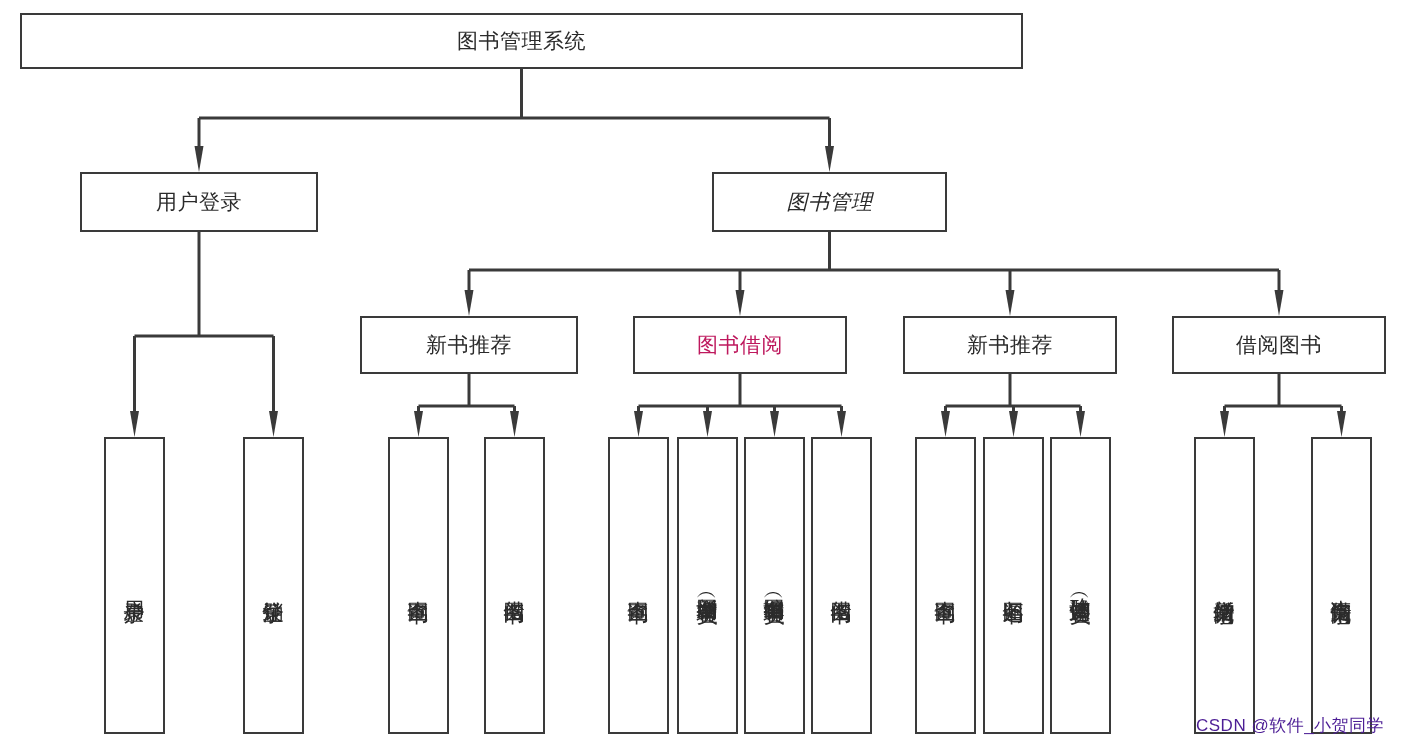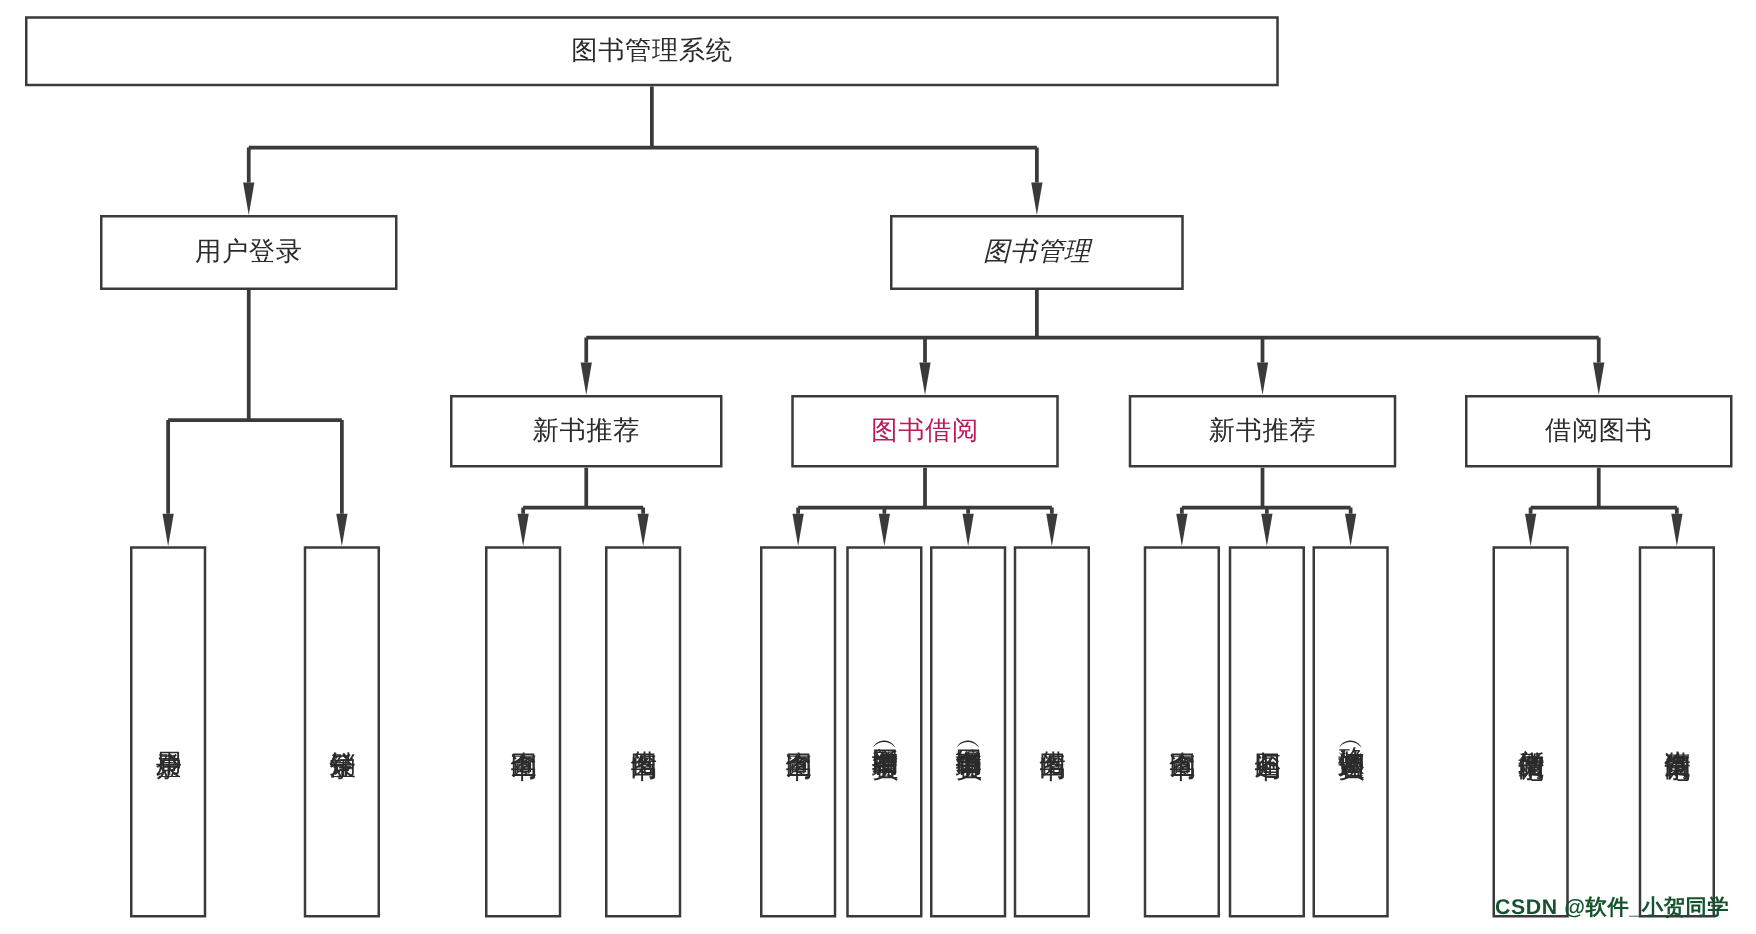--- a/index.html
+++ b/index.html
@@ -46,26 +46,25 @@
   }
   .v-node .node-label {
     font-size: 21px;
     writing-mode: vertical-rl;
     text-orientation: upright;
     line-height: 1.0;
     letter-spacing: 1px;
   }
   .watermark {
     position: absolute;
-    color: #14532d;
+    color: #4c1d95;
     font-size: 17px;
     white-space: nowrap;
     letter-spacing: 0.5px;
     pointer-events: none;
-    font-weight: bold;
   }
 </style>
 </head>
 <body>
 
 <div id="canvas">
   <svg id="edges" viewBox="0 0 1405 747">
       <line x1="521.5" y1="69" x2="521.5" y2="118" stroke="#3a3a3a" stroke-width="3"></line>
       <line x1="199" y1="118" x2="829.5" y2="118" stroke="#3a3a3a" stroke-width="3"></line>
       <line x1="199" y1="118" x2="199" y2="146" stroke="#3a3a3a" stroke-width="3"></line>

